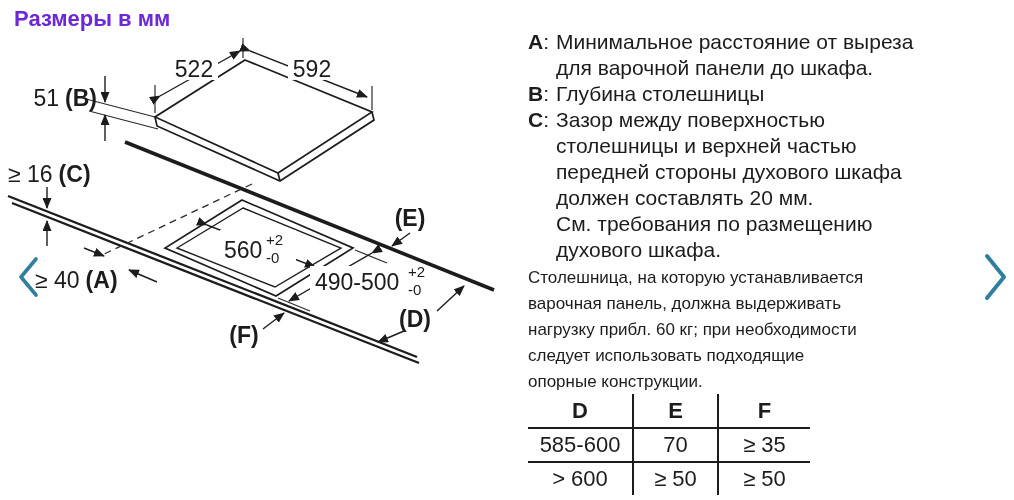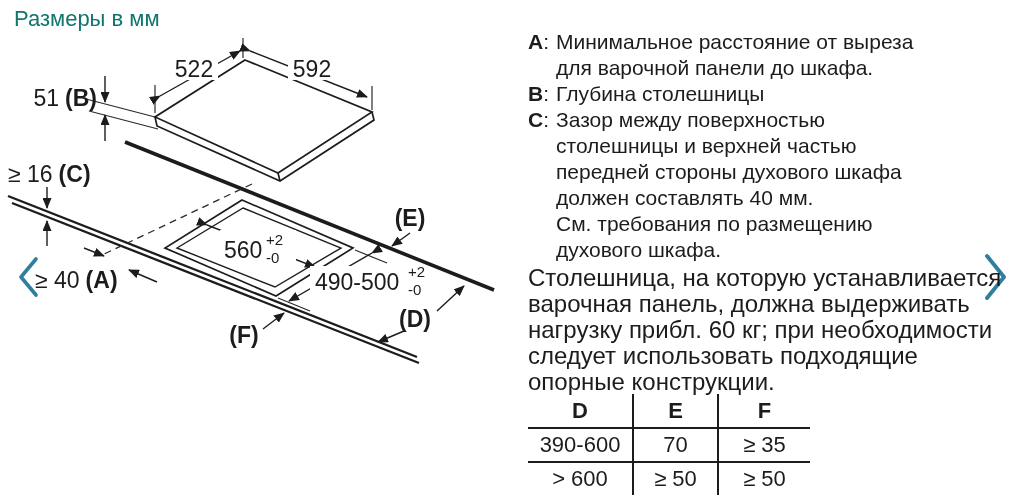--- a/index.html
+++ b/index.html
@@ -3,37 +3,37 @@
 <meta charset="utf-8">
 <style>
   html,body { margin:0; padding:0; background:#fff; }
   .canvas {
     position:relative; width:1014px; height:500px; overflow:hidden;
     background:#ffffff; color:#1c1c1c;
     font-family:"Liberation Sans", sans-serif;
   }
   .page-title {
     position:absolute; left:14px; top:6px;
-    font-size:22px; color:#0f766e;
+    font-size:22px; color:#6d28d9;font-weight:bold;
   }
   .diagram-svg { position:absolute; left:0; top:0; }
 
   
   .legend {
     position:absolute; left:528px; top:29px; width:482px;
     font-size:21px; line-height:26px;
   }
   .legend-item { display:grid; grid-template-columns:28px 1fr; }
   .legend-key { font-weight:bold; }
   .legend-sep { font-weight:normal; }
   .legend-text { white-space:pre-line; }
 
   .note {
     position:absolute; left:528px; top:265px; width:486px;
-    font-size:24px; line-height:26px; white-space:pre-line;
+    font-size:17px; line-height:26px; white-space:pre-line;
   }
 
   .spec-table {
     position:absolute; left:528px; top:394px;
     border-collapse:collapse; table-layout:fixed;
     font-size:22px; text-align:center;
   }
   .spec-table th { font-weight:bold; height:31px; border-bottom:2px solid #1c1c1c; }
   .spec-table td { height:30px; }
   .spec-table tr.r1 td { border-bottom:2px solid #1c1c1c; }
@@ -170,21 +170,21 @@
     </div>
     <div class="legend-item">
       <span><span class="legend-key">B</span><span class="legend-sep">:</span></span>
       <span class="legend-text">Глубина столешницы</span>
     </div>
     <div class="legend-item">
       <span><span class="legend-key">C</span><span class="legend-sep">:</span></span>
       <span class="legend-text">Зазор между поверхностью
 столешницы и верхней частью
 передней стороны духового шкафа
-должен составлять 40 мм.
+должен составлять 20 мм.
 См. требования по размещению
 духового шкафа.</span>
     </div>
   </div>
 
   <div class="note">Столешница, на которую устанавливается
 варочная панель, должна выдерживать
 нагрузку прибл. 60 кг; при необходимости
 следует использовать подходящие
 опорные конструкции.</div>
@@ -197,21 +197,21 @@
       </colgroup>
     <thead>
       <tr>
         <th class="c1">D</th>
         <th class="c2">E</th>
         <th class="c3">F</th>
       </tr>
     </thead>
     <tbody>
       <tr class="r1">
-        <td class="c1">390-600</td>
+        <td class="c1">585-600</td>
         <td class="c2">70</td>
         <td class="c3">≥ 35</td>
       </tr>
       <tr class="r2">
         <td class="c1">&gt; 600</td>
         <td class="c2">≥ 50</td>
         <td class="c3">≥ 50</td>
       </tr>
     </tbody>
   </table>

